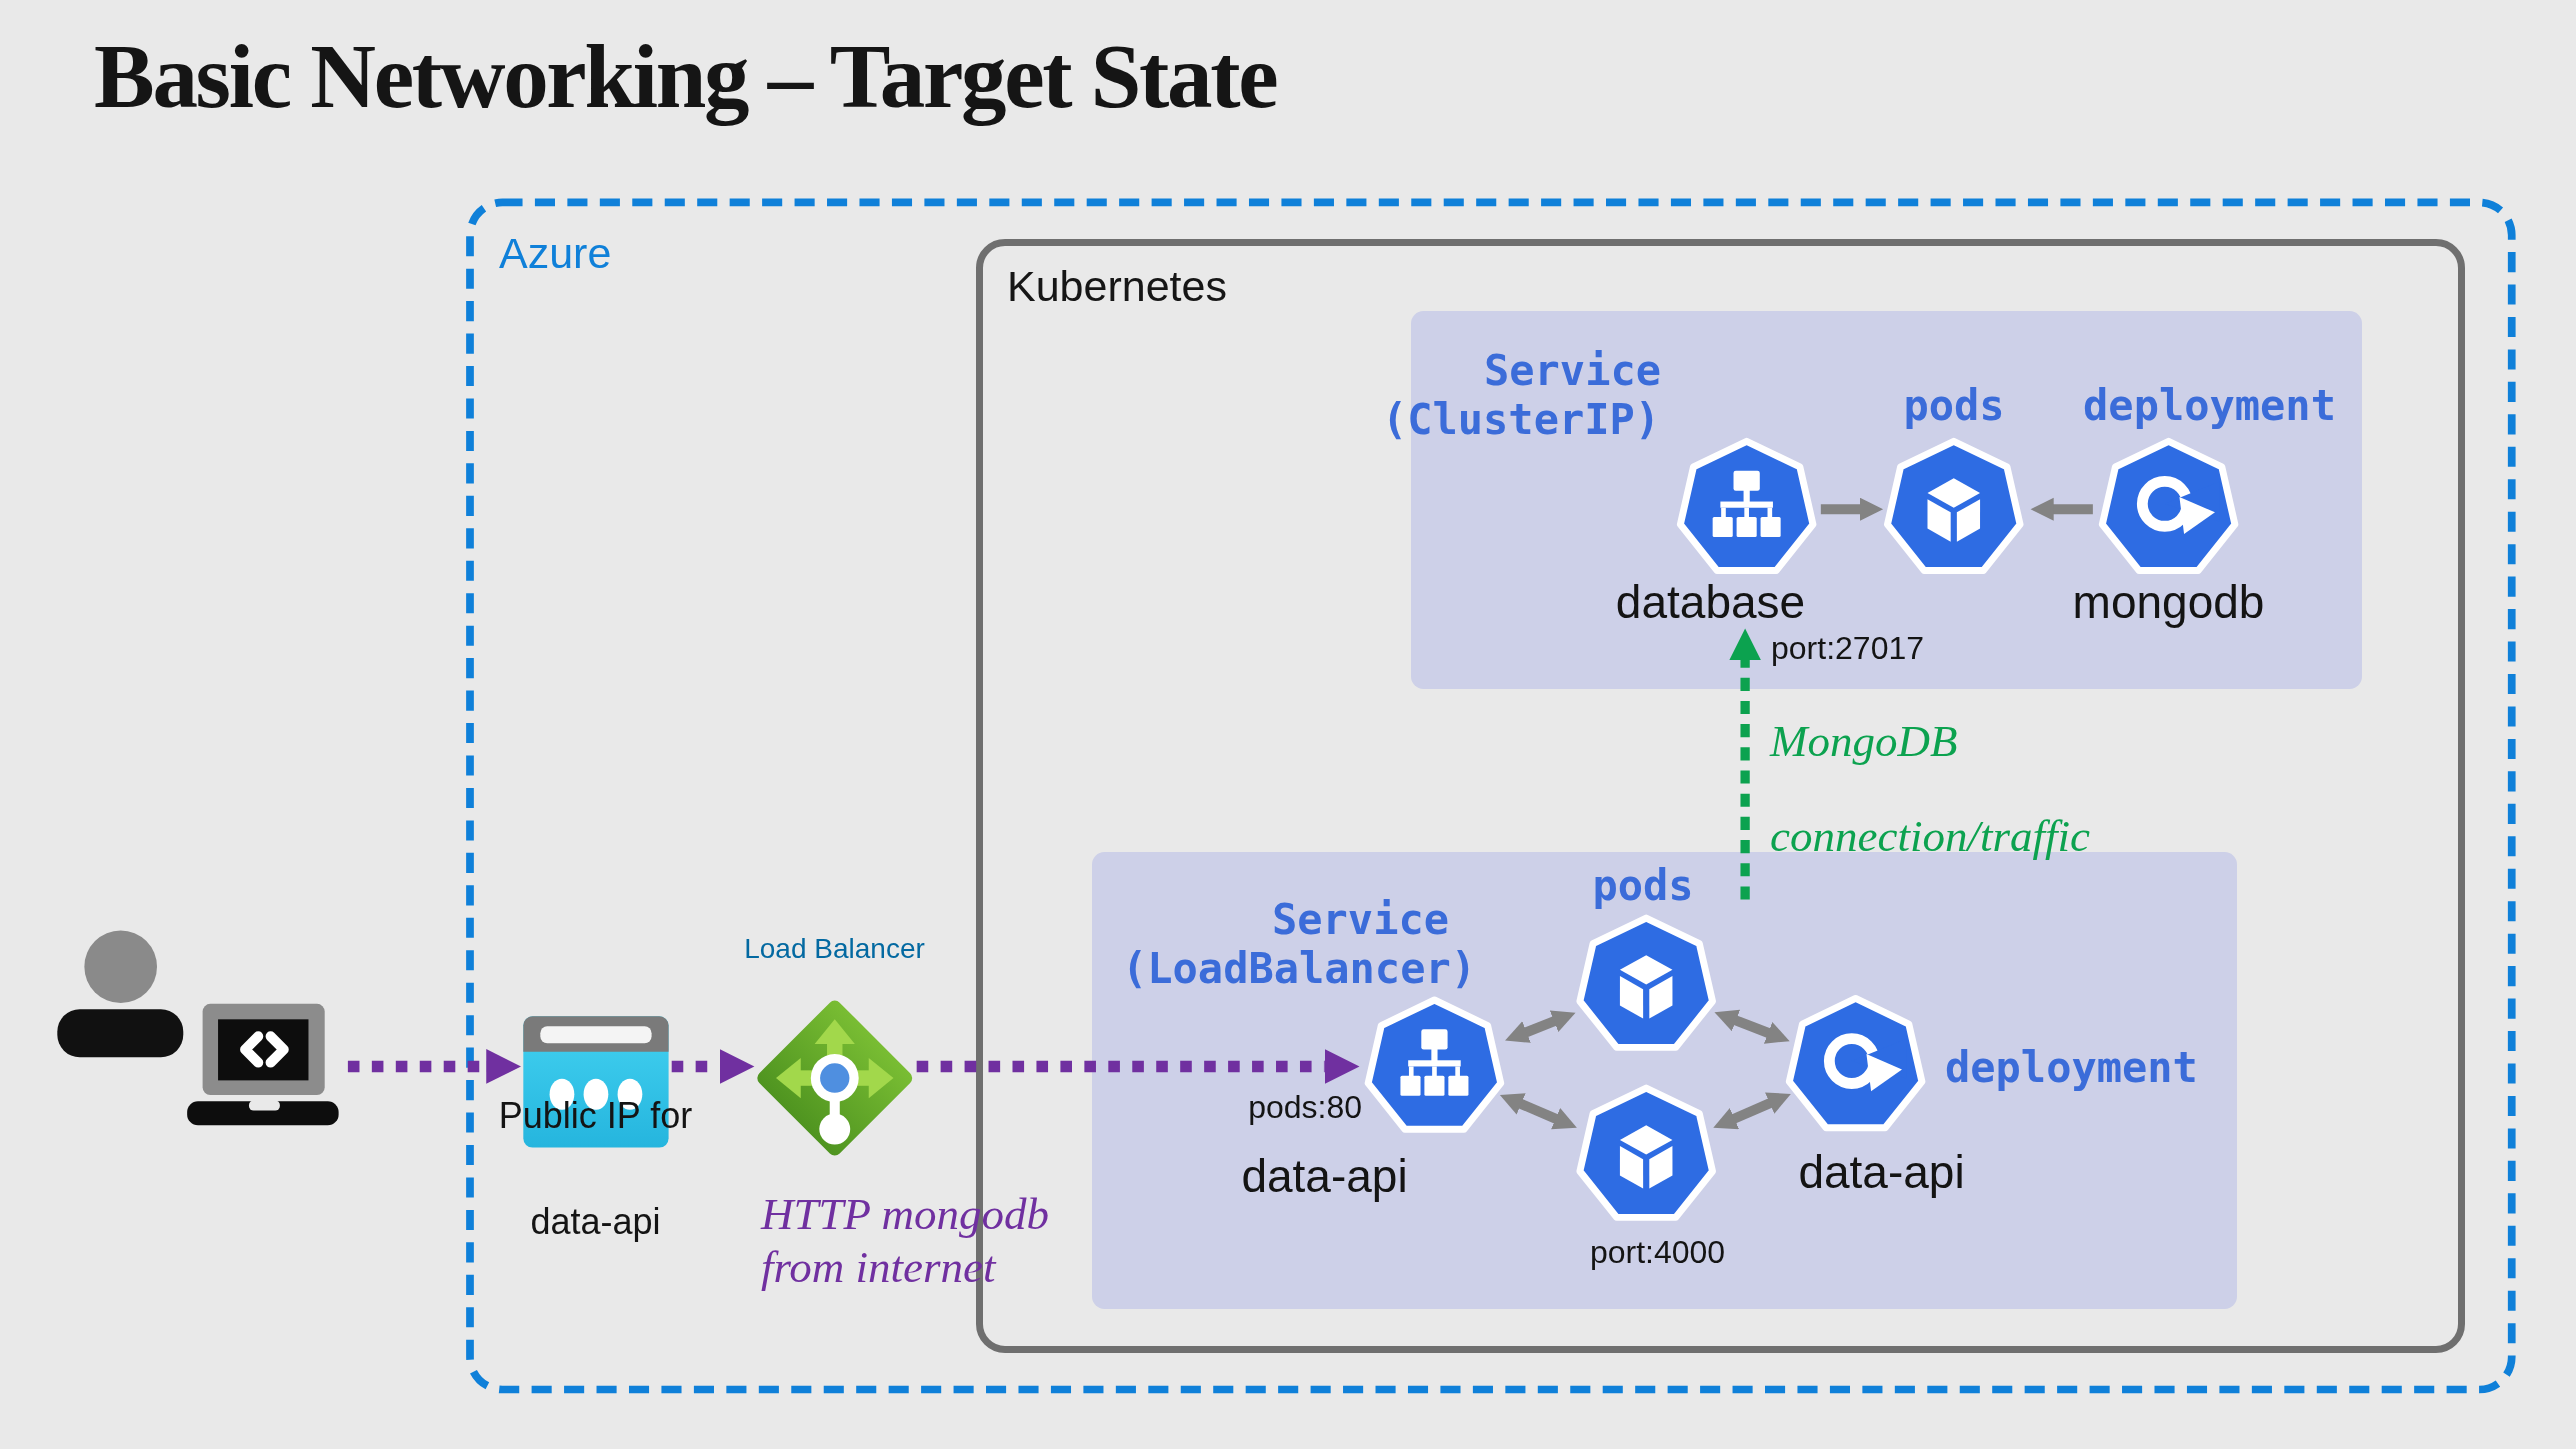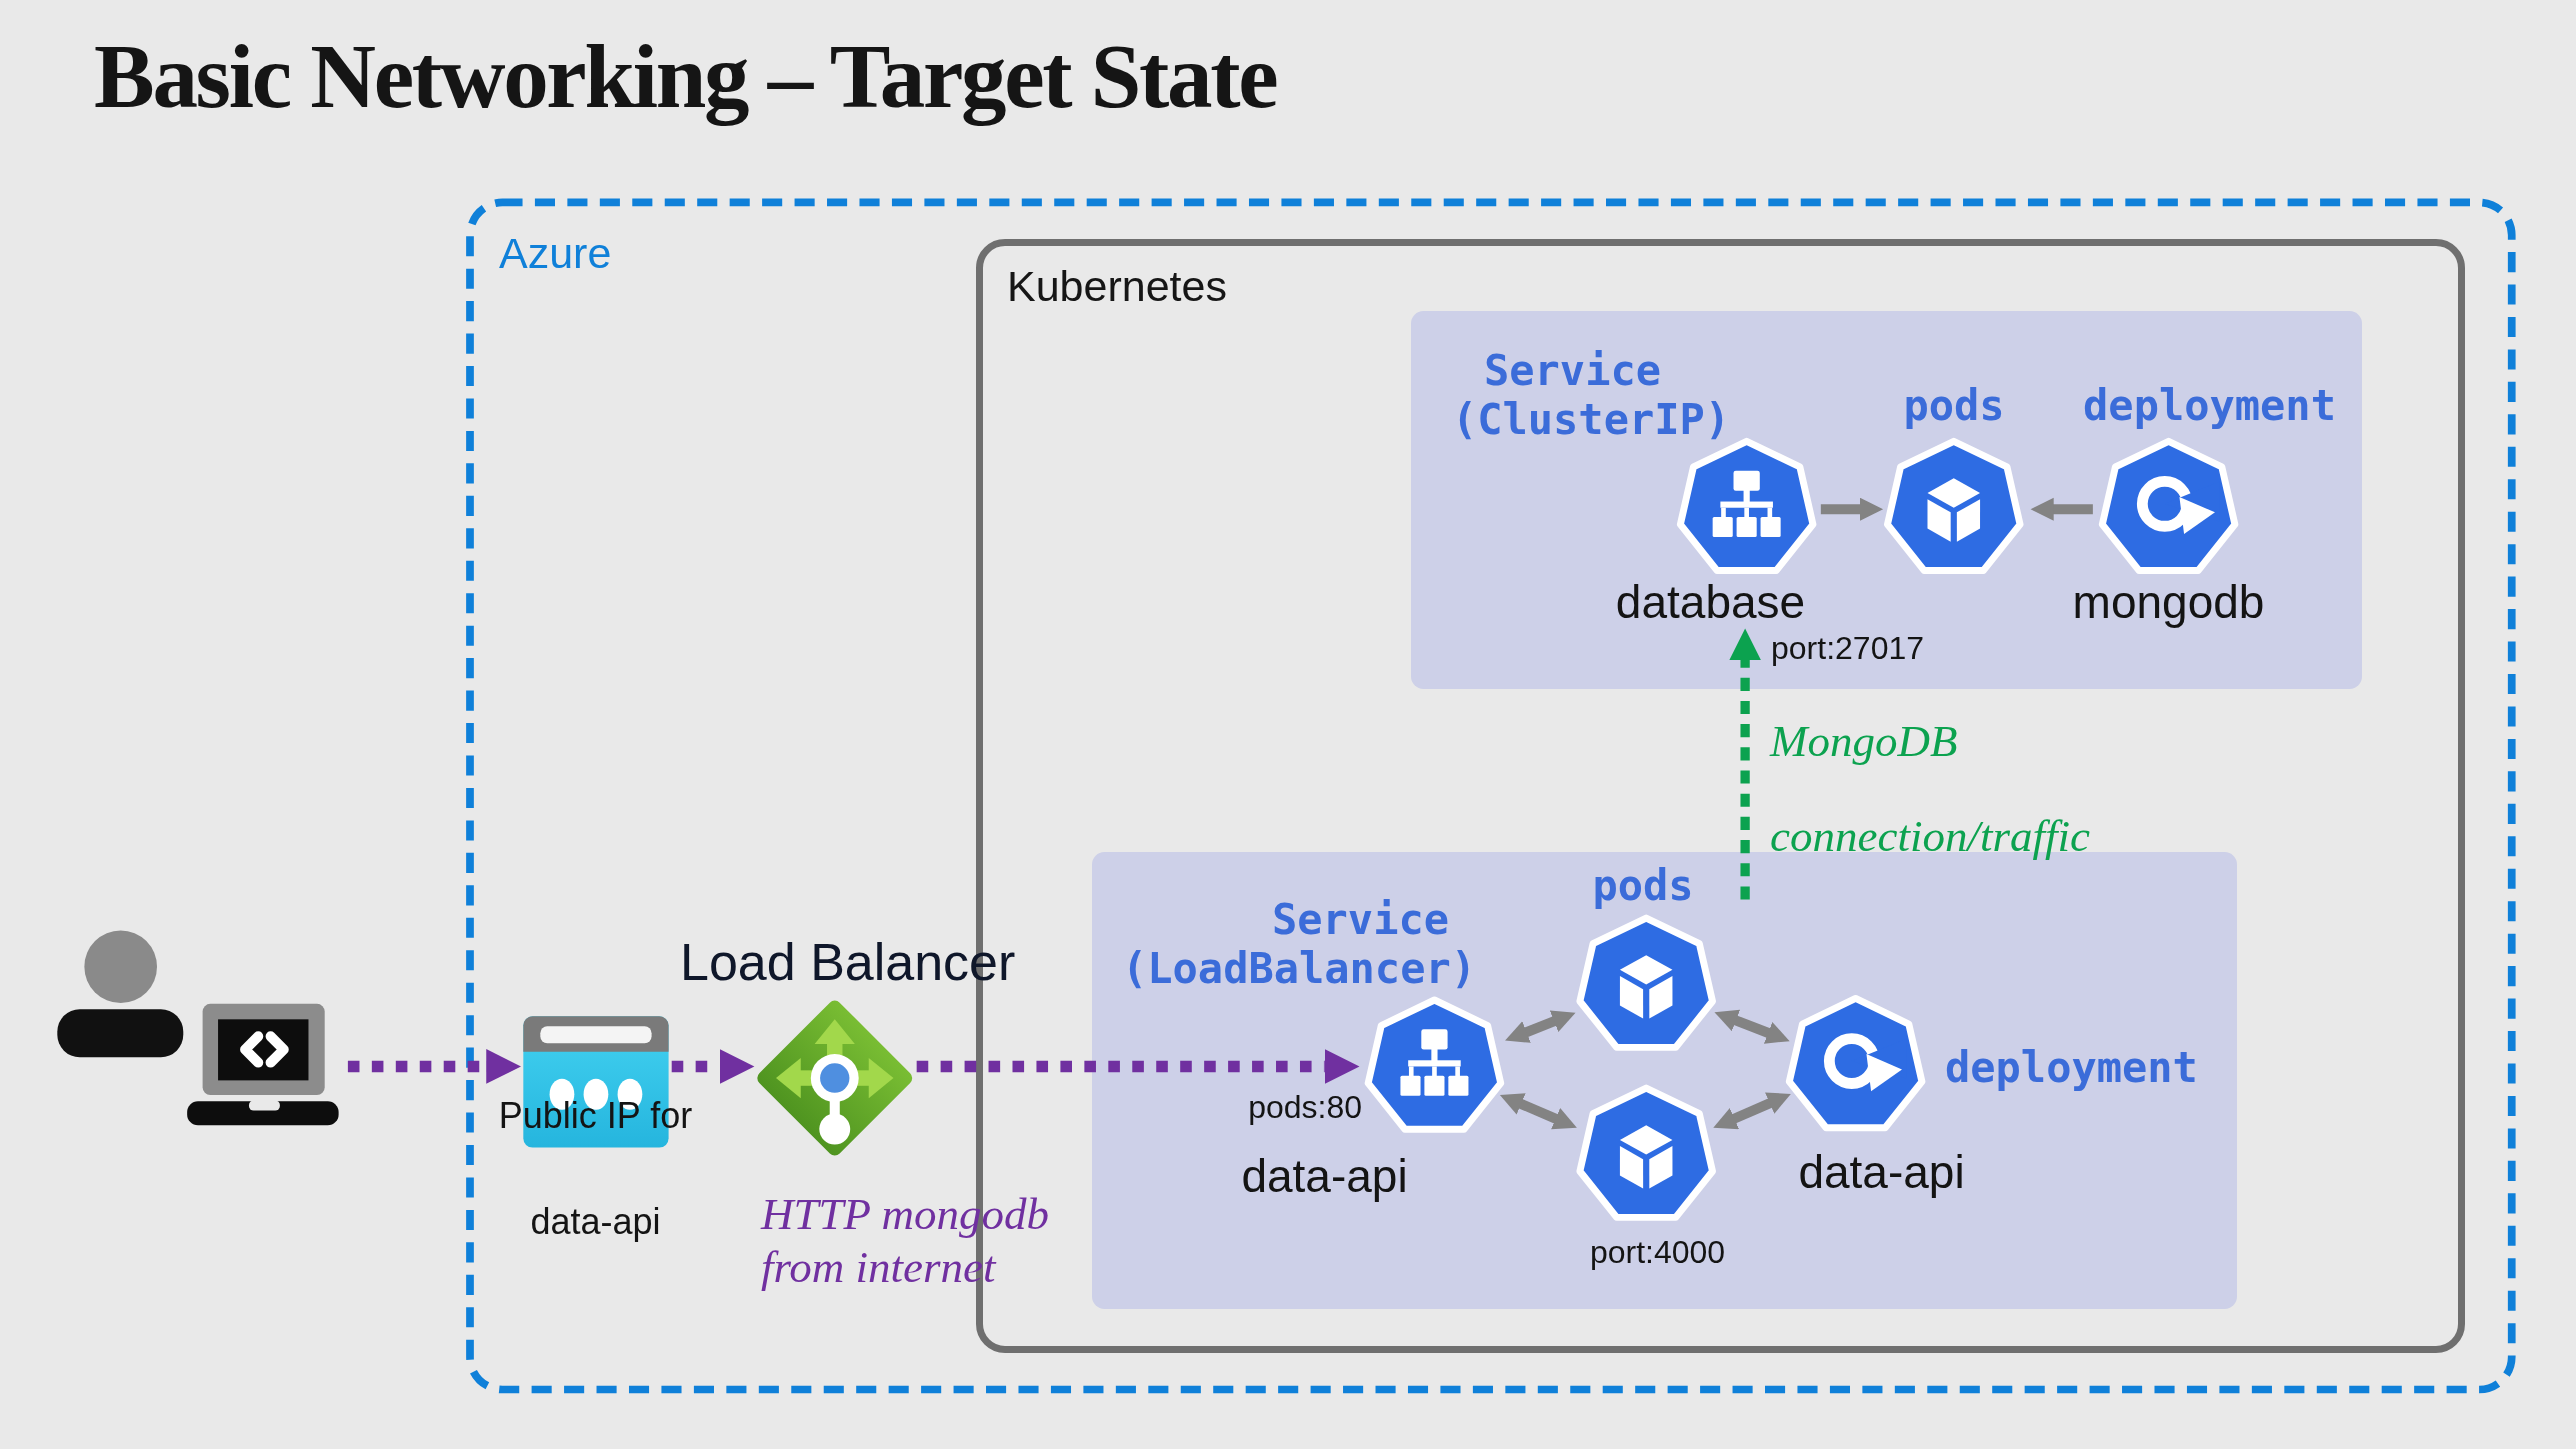--- a/index.html
+++ b/index.html
@@ -14,21 +14,21 @@
   .box{position:absolute;box-sizing:border-box;}
   .panel{background:var(--panel);border-radius:12.4px;}
   .k8s-box{border:7px solid var(--kubernetes-border);border-radius:29px;background:transparent;}
   .t{position:absolute;white-space:nowrap;line-height:1.08;}
   .t-title{font-size:91px;font-weight:800;letter-spacing:-2.3px;color:#151515;font-family:Liberation Serif, serif;}
   .t-azure{font-size:43px;color:var(--azure-blue);}
   .t-k8s{font-size:43px;color:var(--text-black);}
   .t-mono{font-family:"DejaVu Sans Mono",monospace;font-size:42px;font-weight:700;color:var(--k8s-label-blue);}
   .t-name{font-size:46px;color:#141414;}
   .t-port{font-size:32px;color:#141414;}
-  .t-sans{font-size:52px;color:#0f172a;}
+  .t-sans{font-size:28px;color:#0369a1;}
   .t-pub{font-size:36px;color:#141414;}
   .t-ital-purple{font-family:"Liberation Serif",serif;font-style:italic;font-size:45px;color:var(--purple);}
   .t-ital-green{font-family:"Liberation Serif",serif;font-style:italic;font-size:45px;color:var(--green);}
   .ctr{text-align:center;}
   svg{display:block;}
 </style>
 </head>
 <body>
 
 <div class="stage">
@@ -159,21 +159,21 @@
     <use href="#icoDeploy" x="2401" y="1380"></use>
   </svg>
 
   <div class="t t-title" style="left:94px;top:28px;">Basic Networking – Target State</div>
 
   <div class="t t-azure" style="left:499px;top:230px;">Azure</div>
 
   <div class="t t-k8s" style="left:1007px;top:263px;">Kubernetes</div>
 
   <div class="t t-mono ctr" style="left:1418px;top:348px;width:309px;">Service</div>
-  <div class="t t-mono ctr" style="left:1421px;top:397px;width:340px;">(ClusterIP)</div>
+  <div class="t t-mono ctr" style="left:1351px;top:397px;width:340px;">(ClusterIP)</div>
   <div class="t t-mono ctr" style="left:1838px;top:383px;width:232px;">pods</div>
   <div class="t t-mono ctr" style="left:2055px;top:383px;width:309px;">deployment</div>
   <div class="t t-name ctr" style="left:1556px;top:578px;width:309px;">database</div>
   <div class="t t-name ctr" style="left:2014px;top:578px;width:309px;">mongodb</div>
   <div class="t t-port" style="left:1771px;top:631px;">port:27017</div>
 
   <div class="t t-ital-green" style="left:1770px;top:717px;">MongoDB</div>
   <div class="t t-ital-green" style="left:1770px;top:812px;font-style:italic;">connection/traffic</div>
 
   <div class="t t-mono ctr" style="left:1206px;top:897px;width:309px;">Service</div>

